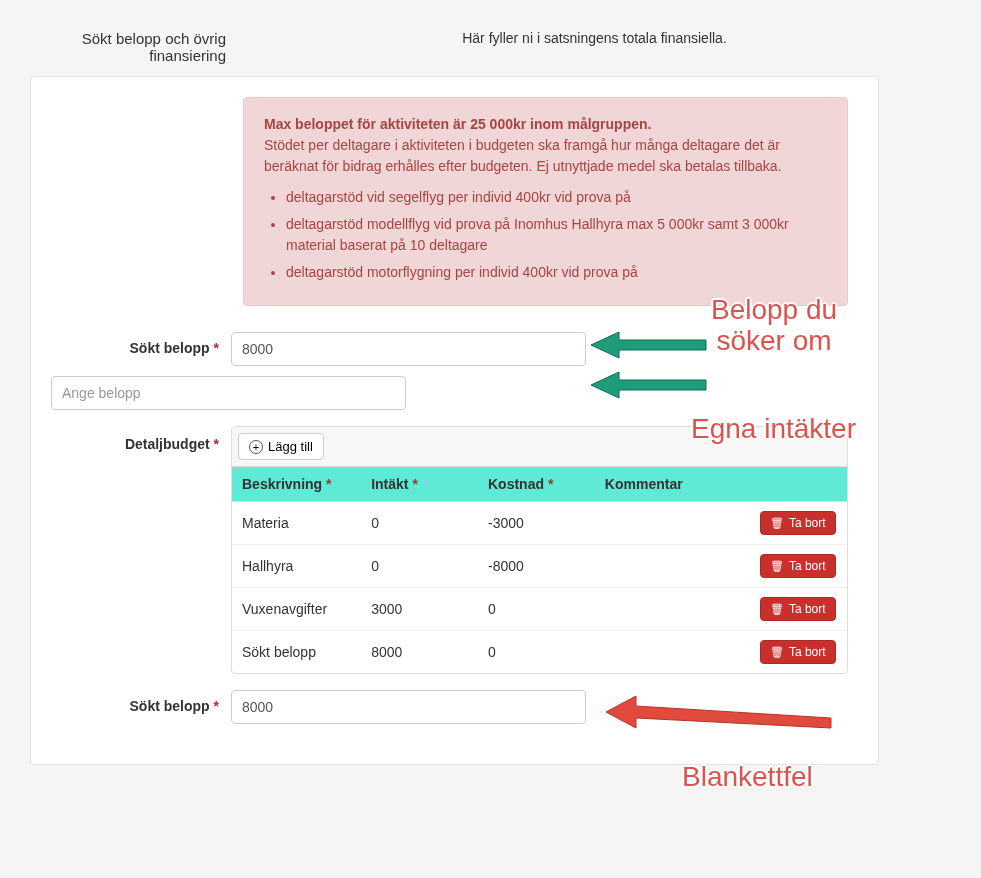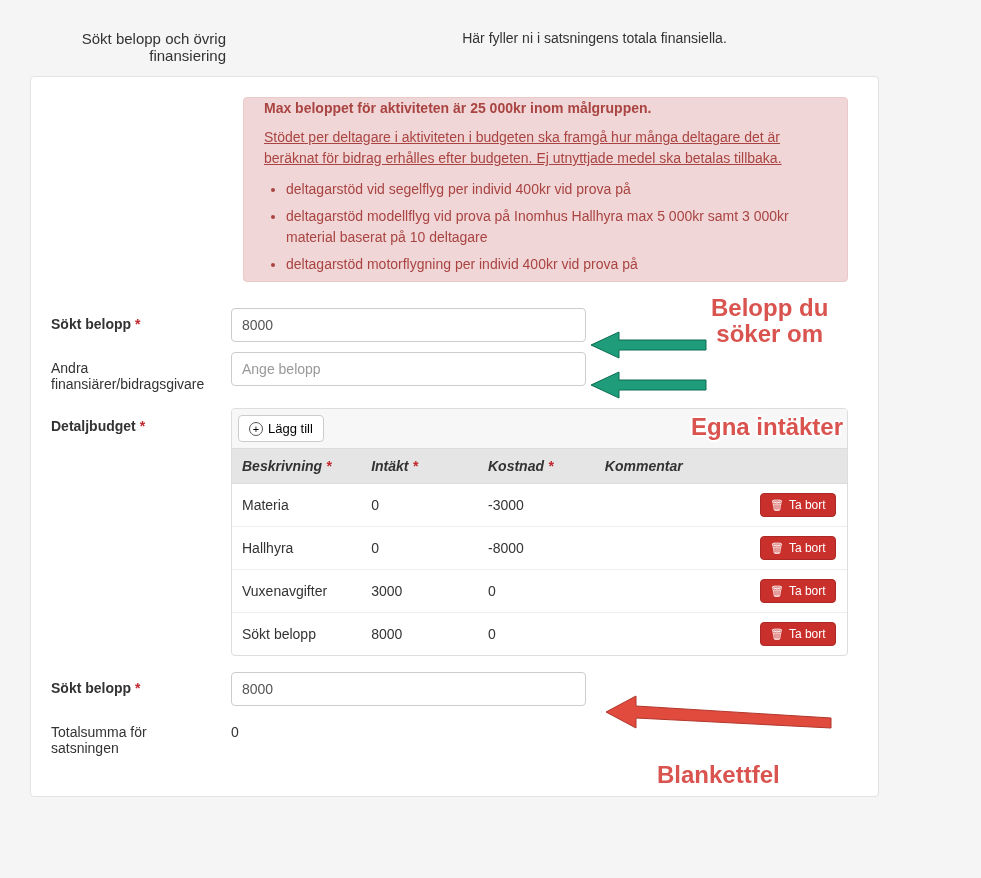--- a/index.html
+++ b/index.html
@@ -41,21 +41,21 @@
     padding: 20px 20px 30px 20px;
     position: relative;
   }
   .form-row {
     display: flex;
     align-items: flex-start;
     margin-bottom: 10px;
   }
   .label-col {
     width: 180px;
-    text-align: left;
+    text-align: right;
     padding-right: 12px;
     padding-top: 8px;
     font-size: 14px;
   }
   .label-col.bold { font-weight: bold; }
   .req { color: #c1272d; }
   .field-col {
     width: 355px;
   }
   input[type=text] {
@@ -67,21 +67,21 @@
     font-size: 14px;
     color: #555;
   }
   input[type=text]::placeholder { color: #999; }
   .alert {
     margin-left: 192px;
     margin-right: 10px;
     background: #f0d6d6;
     border: 1px solid #eac9c9;
     border-radius: 4px;
-    padding: 0 20px;
+    padding: 16px 20px;
     color: #a94442;
     margin-bottom: 26px;
     font-size: 14px;
     line-height: 1.5;
   }
   .alert strong { font-weight: bold; }
   .alert ul { margin: 10px 0 0 0; padding-left: 22px; }
   .alert li { margin-bottom: 6px; }
   .budget-table-wrap {
     flex: 1;
@@ -110,27 +110,26 @@
     display:inline-block;
     width:14px;height:14px;
     border:1px solid #555;
     border-radius:50%;
     text-align:center;
     line-height:12px;
     font-size:11px;
   }
   table { width:100%; border-collapse: collapse; }
   thead th {
-    background: #e5e5e5;
+    background: #5eead4;
     text-align: left;
     padding: 9px 10px;
     font-weight: bold;
     border-bottom: 1px solid #ddd;
     font-size: 14px;
-    font-style: italic;
   }
   tbody td {
     padding: 9px 10px;
     border-bottom: 1px solid #eee;
     font-size: 14px;
     margin-top: 20px;
   }
   tbody tr:last-child td { border-bottom: none; }
   .btn-del {
     background: #c9302c;
@@ -143,22 +142,22 @@
     display: inline-flex;
     align-items:center;
     gap:5px;
   }
   .trash { font-size: 11px; }
   .col-act { text-align:center; width:100px; }
 
   
   .anno {
     position: absolute;
-    font-weight: bold;
-    font-size: 24px;
+    font-weight: normal;
+    font-size: 28px;
     color: #d9534f;
     text-shadow:
       -1px -1px 0 #fff, 1px -1px 0 #fff,
       -1px 1px 0 #fff, 1px 1px 0 #fff,
       0 2px 0 #fff, 2px 0 0 #fff, -2px 0 0 #fff, 0 -2px 0 #fff;
     pointer-events: none;
     line-height: 1.1;
     text-align:center;
   }
   .arrow { position:absolute; pointer-events:none; }
@@ -174,43 +173,39 @@
     </div>
     <div class="header-right">
       <span>Här fyller ni i satsningens totala finansiella.</span>
     </div>
   </div>
 
   <div class="panel">
 
     <div class="alert">
       <strong>Max beloppet för aktiviteten är 25 000kr inom målgruppen.</strong>
-      <div style="margin-top:8px;text-decoration:underline;">Stödet per deltagare i aktiviteten i budgeten ska framgå hur många deltagare det är beräknat för bidrag erhålles efter budgeten. Ej utnyttjade medel ska betalas tillbaka.</div>
+      <div style="">Stödet per deltagare i aktiviteten i budgeten ska framgå hur många deltagare det är beräknat för bidrag erhålles efter budgeten. Ej utnyttjade medel ska betalas tillbaka.</div>
       <ul>
         <li>deltagarstöd vid segelflyg per individ 400kr vid prova på</li>
         <li>deltagarstöd modellflyg vid prova på Inomhus Hallhyra max 5 000kr samt 3 000kr material baserat på 10 deltagare</li>
         <li>deltagarstöd motorflygning per individ 400kr vid prova på</li>
       </ul>
     </div>
 
     <div class="form-row">
       <div class="label-col bold">
         <span>Sökt belopp</span> <span class="req">*</span>
       </div>
       <div class="field-col">
         <input type="text" value="8000" style="">
       </div>
     </div>
 
 
     <div class="form-row">
-      <div class="label-col">
-        <span>Andra</span><br>
-        <span>finansiärer/bidragsgivare</span>
-      </div>
       <div class="field-col">
         <input type="text" placeholder="Ange belopp" style="">
       </div>
     </div>
 
     <div class="form-row" style="margin-top:16px;">
       <div class="label-col bold" style="padding-top:10px;">
         <span>Detaljbudget</span> <span class="req">*</span>
       </div>
       <div class="budget-table-wrap">
@@ -278,43 +273,34 @@
 
     <div class="form-row" style="margin-top:16px;">
       <div class="label-col bold">
         <span>Sökt belopp</span> <span class="req">*</span>
       </div>
       <div class="field-col">
         <input type="text" value="8000" style="">
       </div>
     </div>
 
-    <div class="form-row">
-      <div class="label-col">
-        <span>Totalsumma för</span><br>
-        <span>satsningen</span>
-      </div>
-      <div class="field-col" style="padding-top:8px;">
-        <span>0</span>
-      </div>
-    </div>
 
     <div class="anno" style="top:218px; left:680px;">
       <span>Belopp du</span><br><span>söker om</span>
     </div>
     <svg class="arrow" style="top:253px; left:560px;" width="120" height="30">
       <polygon points="0,15 28,2 28,10 115,10 115,20 28,20 28,28" fill="#1f9d7a" stroke="#0f6b53" stroke-width="1"></polygon>
     </svg>
     <svg class="arrow" style="top:293px; left:560px;" width="120" height="30">
       <polygon points="0,15 28,2 28,10 115,10 115,20 28,20 28,28" fill="#1f9d7a" stroke="#0f6b53" stroke-width="1"></polygon>
     </svg>
     <div class="anno" style="top:337px; left:660px;">
       <span>Egna intäkter</span>
     </div>
     <svg class="arrow" style="top:615px; left:575px;" width="230" height="40">
       <polygon points="0,20 30,4 30,14 225,26 225,36 30,26 30,36" fill="#e04b3e" stroke="#b0362b" stroke-width="1"></polygon>
     </svg>
-    <div class="anno" style="top:685px; left:626px;">
+    <div class="anno" style="top:685px; left:651px;">
       <span>Blankettfel</span>
     </div>
 
   </div>
 </div>
 
 </body></html>

